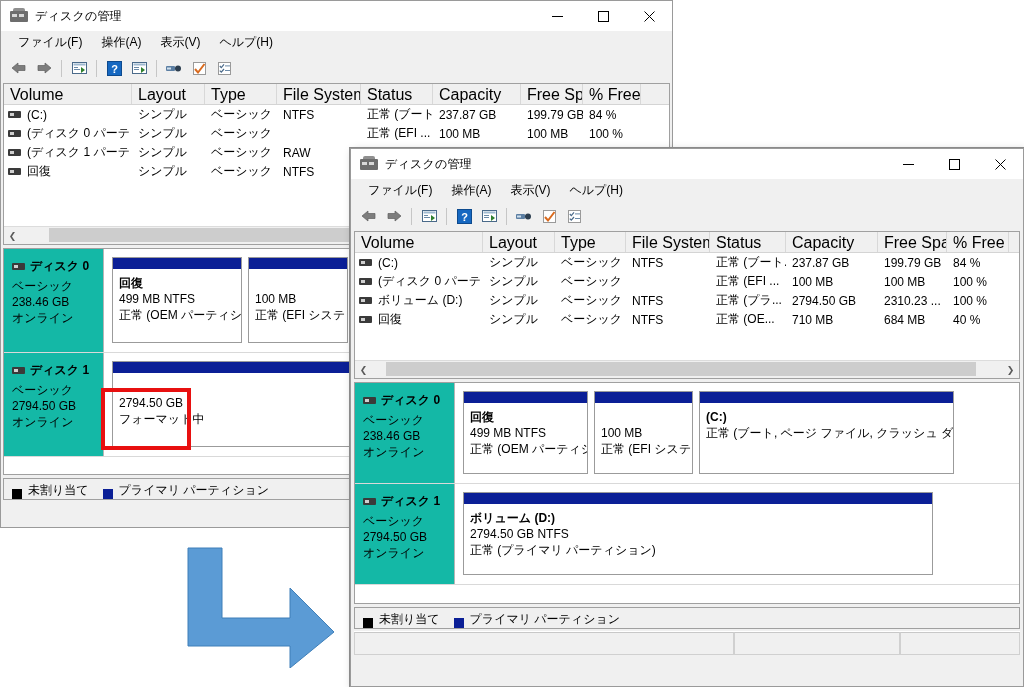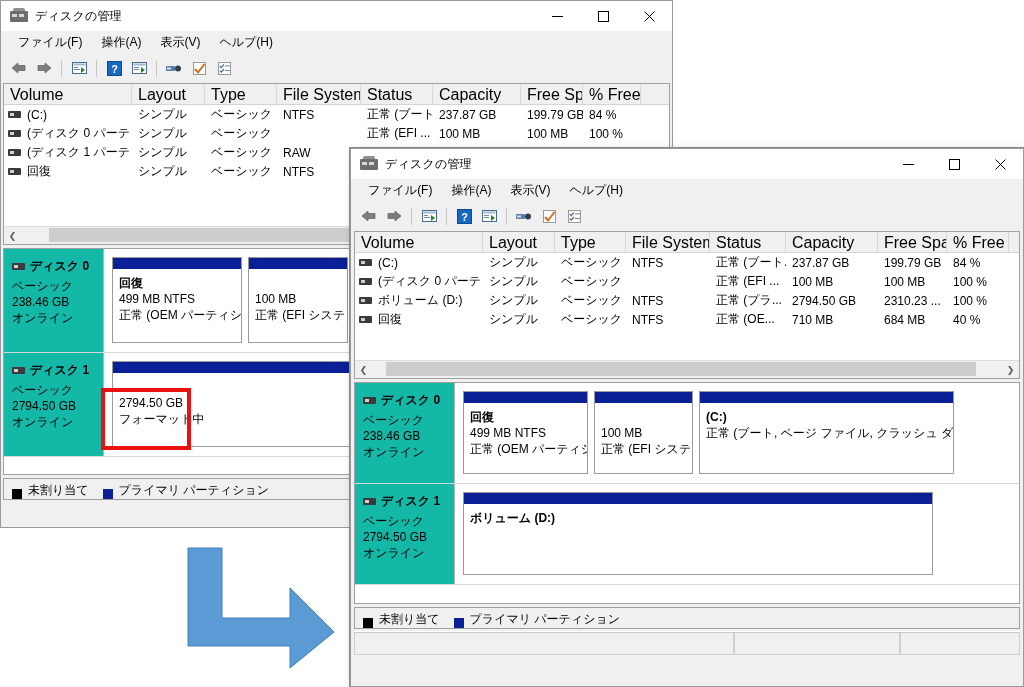--- a/index.html
+++ b/index.html
@@ -539,20 +539,22 @@
           </div>
           <div class="dline">ベーシック</div>
           <div class="dline">2794.50 GB</div>
           <div class="dline">オンライン</div>
         </div>
         <div class="partarea">
           <div class="part" style="width: 470px; height: 83px;">
             <div class="cap"></div>
             <div class="pbody">
               <div class="pl b">ボリューム  (D:)</div>
+              <div class="pl">2794.50 GB NTFS</div>
+              <div class="pl">正常 (プライマリ パーティション)</div>
             </div>
           </div>
         </div>
       </div>
     </div>
 
   <div class="legend" id="legend-front" style="margin:3px 3px 0 3px;">
       <span class="sw" style="background: rgb(0, 0, 0);"></span>
       <span class="lt">未割り当て</span>
       <span class="sw" style="background: rgb(11, 31, 150);"></span>

